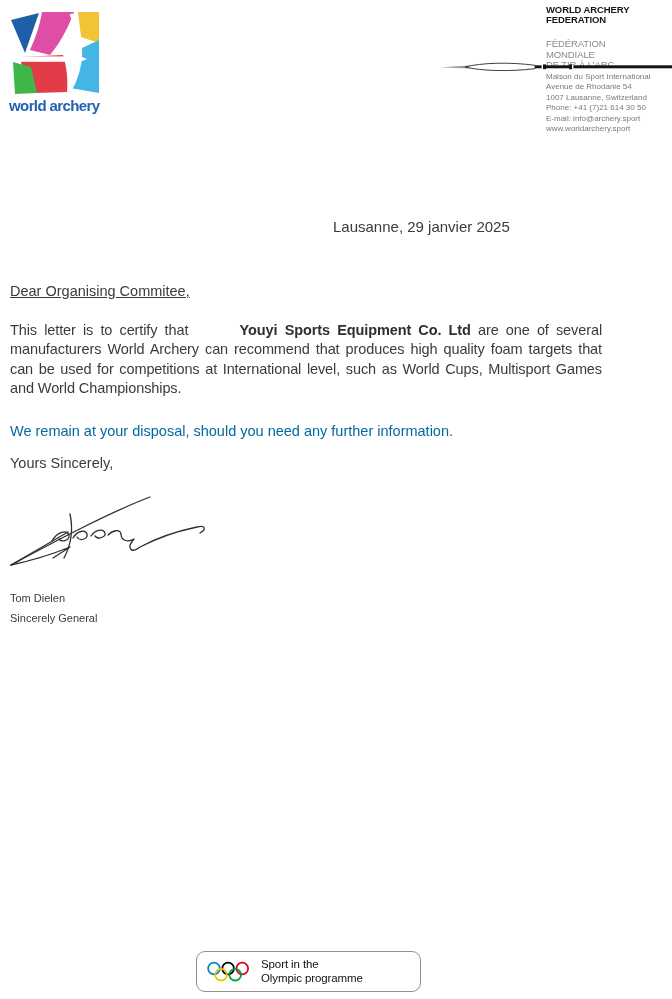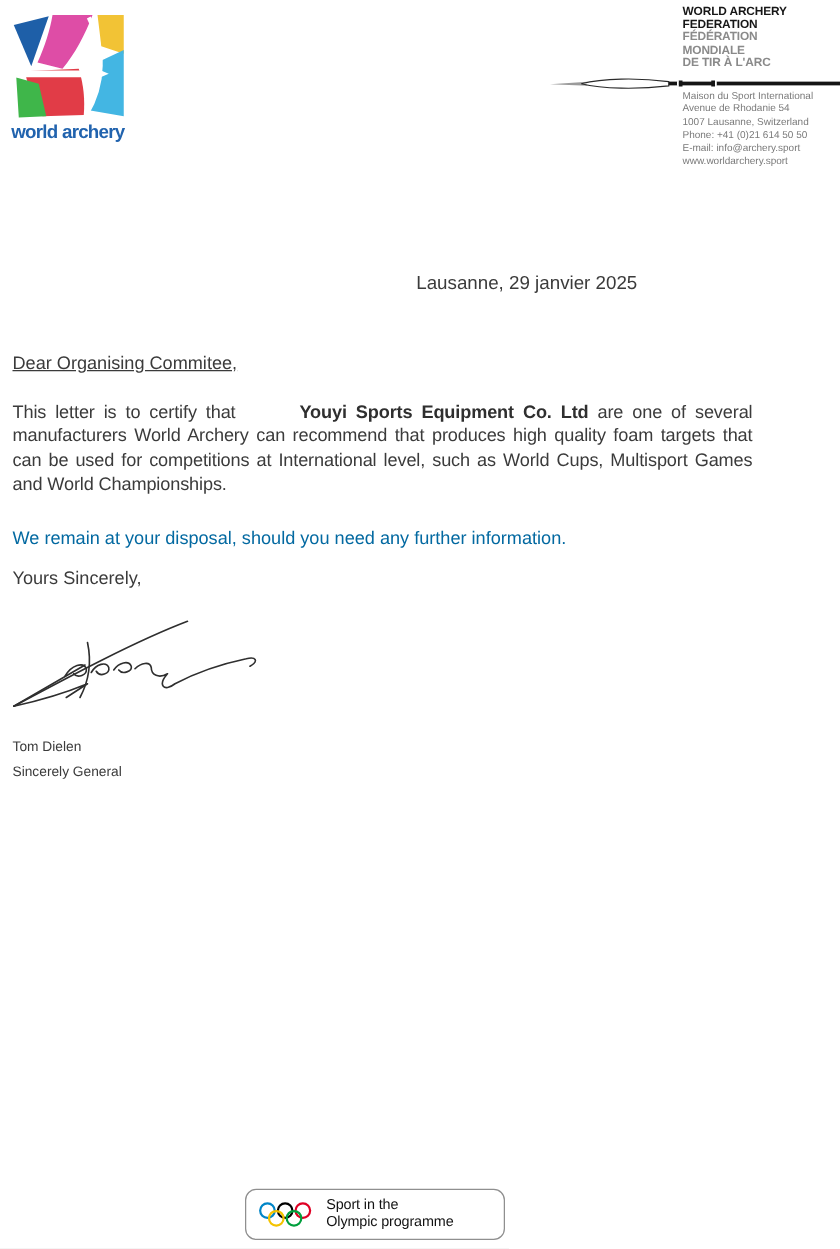--- a/index.html
+++ b/index.html
@@ -25,21 +25,21 @@
     font-size: 15px;
     font-weight: 700;
     letter-spacing: -0.6px;
     color: #2163AE;
     white-space: nowrap;
   }
 
   
   .org-block { position: absolute; left: 546px; top: 5px; width: 126px; }
   .org-name { font-size: 9.5px; font-weight: 700; line-height: 10.2px; color: #171717; letter-spacing: -0.1px; }
-  .org-name-fr { margin-top: 0; font-size: 9.5px; font-weight: 700; line-height: 10.2px; color: #8a8a8a; letter-spacing: -0.1px; }
+  .org-name-fr { margin-top: 14px; font-size: 9.5px; font-weight: 400; line-height: 10.2px; color: #8a8a8a; letter-spacing: -0.1px; }
 
   .arrow-graphic { position: absolute; left: 440px; top: 60px; width: 232px; height: 14px; }
 
   .address-block { position: absolute; left: 546px; top: 72px; width: 126px;
     font-size: 8px; line-height: 10.4px; color: #7a7a7a; }
 
   
   .dateline { position: absolute; left: 333px; top: 206px; font-size: 15px; color: #3b3b3b; margin-top: 12px; }
 
   .salutation { position: absolute; left: 10px; top: 283px; font-size: 14.5px; color: #3b3b3b; text-decoration: underline; }
@@ -54,21 +54,21 @@
   .par2 { position: absolute; left: 10px; top: 423px; width: 592px; font-size: 14.5px; color: #0369a1; }
 
   .closing { position: absolute; left: 10px; top: 455px; font-size: 14.5px; color: #3b3b3b; }
 
   .signature { position: absolute; left: 6px; top: 485px; width: 214px; height: 88px; }
 
   .signer { position: absolute; left: 10px; top: 589px; font-size: 11px; line-height: 19.5px; color: #3b3b3b; }
 
   
   .olympic-badge {
-    position: absolute; left: 196px; top: 951px; width: 208px; height: 41px;
+    position: absolute; left: 196px; top: 951px; width: 225px; height: 41px;
     border: 1px solid #8f8f8f; border-radius: 9px;
     display: flex; align-items: center; gap: 9px; padding-left: 9px;
     background: #ffffff;
   }
   .badge-text { font-size: 11.5px; line-height: 13.8px; color: #121212; letter-spacing: -0.1px; }
 </style>
 </head>
 <body>
 
 <div class="page">
@@ -120,21 +120,21 @@
     <rect x="101.6" y="4.9" width="1.4" height="3.8" fill="#ffffff"></rect>
     <rect x="132" y="4.9" width="1.4" height="3.8" fill="#ffffff"></rect>
 
     <path d="M25,7 C42,2.6 70,2 95,5.3 L95,8.7 C70,11.6 42,11.2 25,7 Z" fill="#ffffff" stroke="#2a2a2a" stroke-width="0.9"></path>
   </svg>
 
   <div class="address-block">
     <div>Maison du Sport International</div>
     <div>Avenue de Rhodanie 54</div>
     <div>1007 Lausanne, Switzerland</div>
-    <div>Phone: +41 (0)21 614 50 50</div>
+    <div>Phone: +41 (7)21 614 30 50</div>
     <div>E-mail: info@archery.sport</div>
     <div>www.worldarchery.sport</div>
   </div>
 
   <div class="dateline">Lausanne, 29 janvier 2025</div>
 
   <div class="salutation">Dear Organising Commitee,</div>
 
   <p class="body-par"><span>This letter is to certify that </span><b>Youyi Sports Equipment Co. Ltd</b><span>  are one of several manufacturers World Archery can recommend that produces high quality foam targets that can be used for competitions at International level, such as World Cups, Multisport Games and World Championships.</span></p>
 

